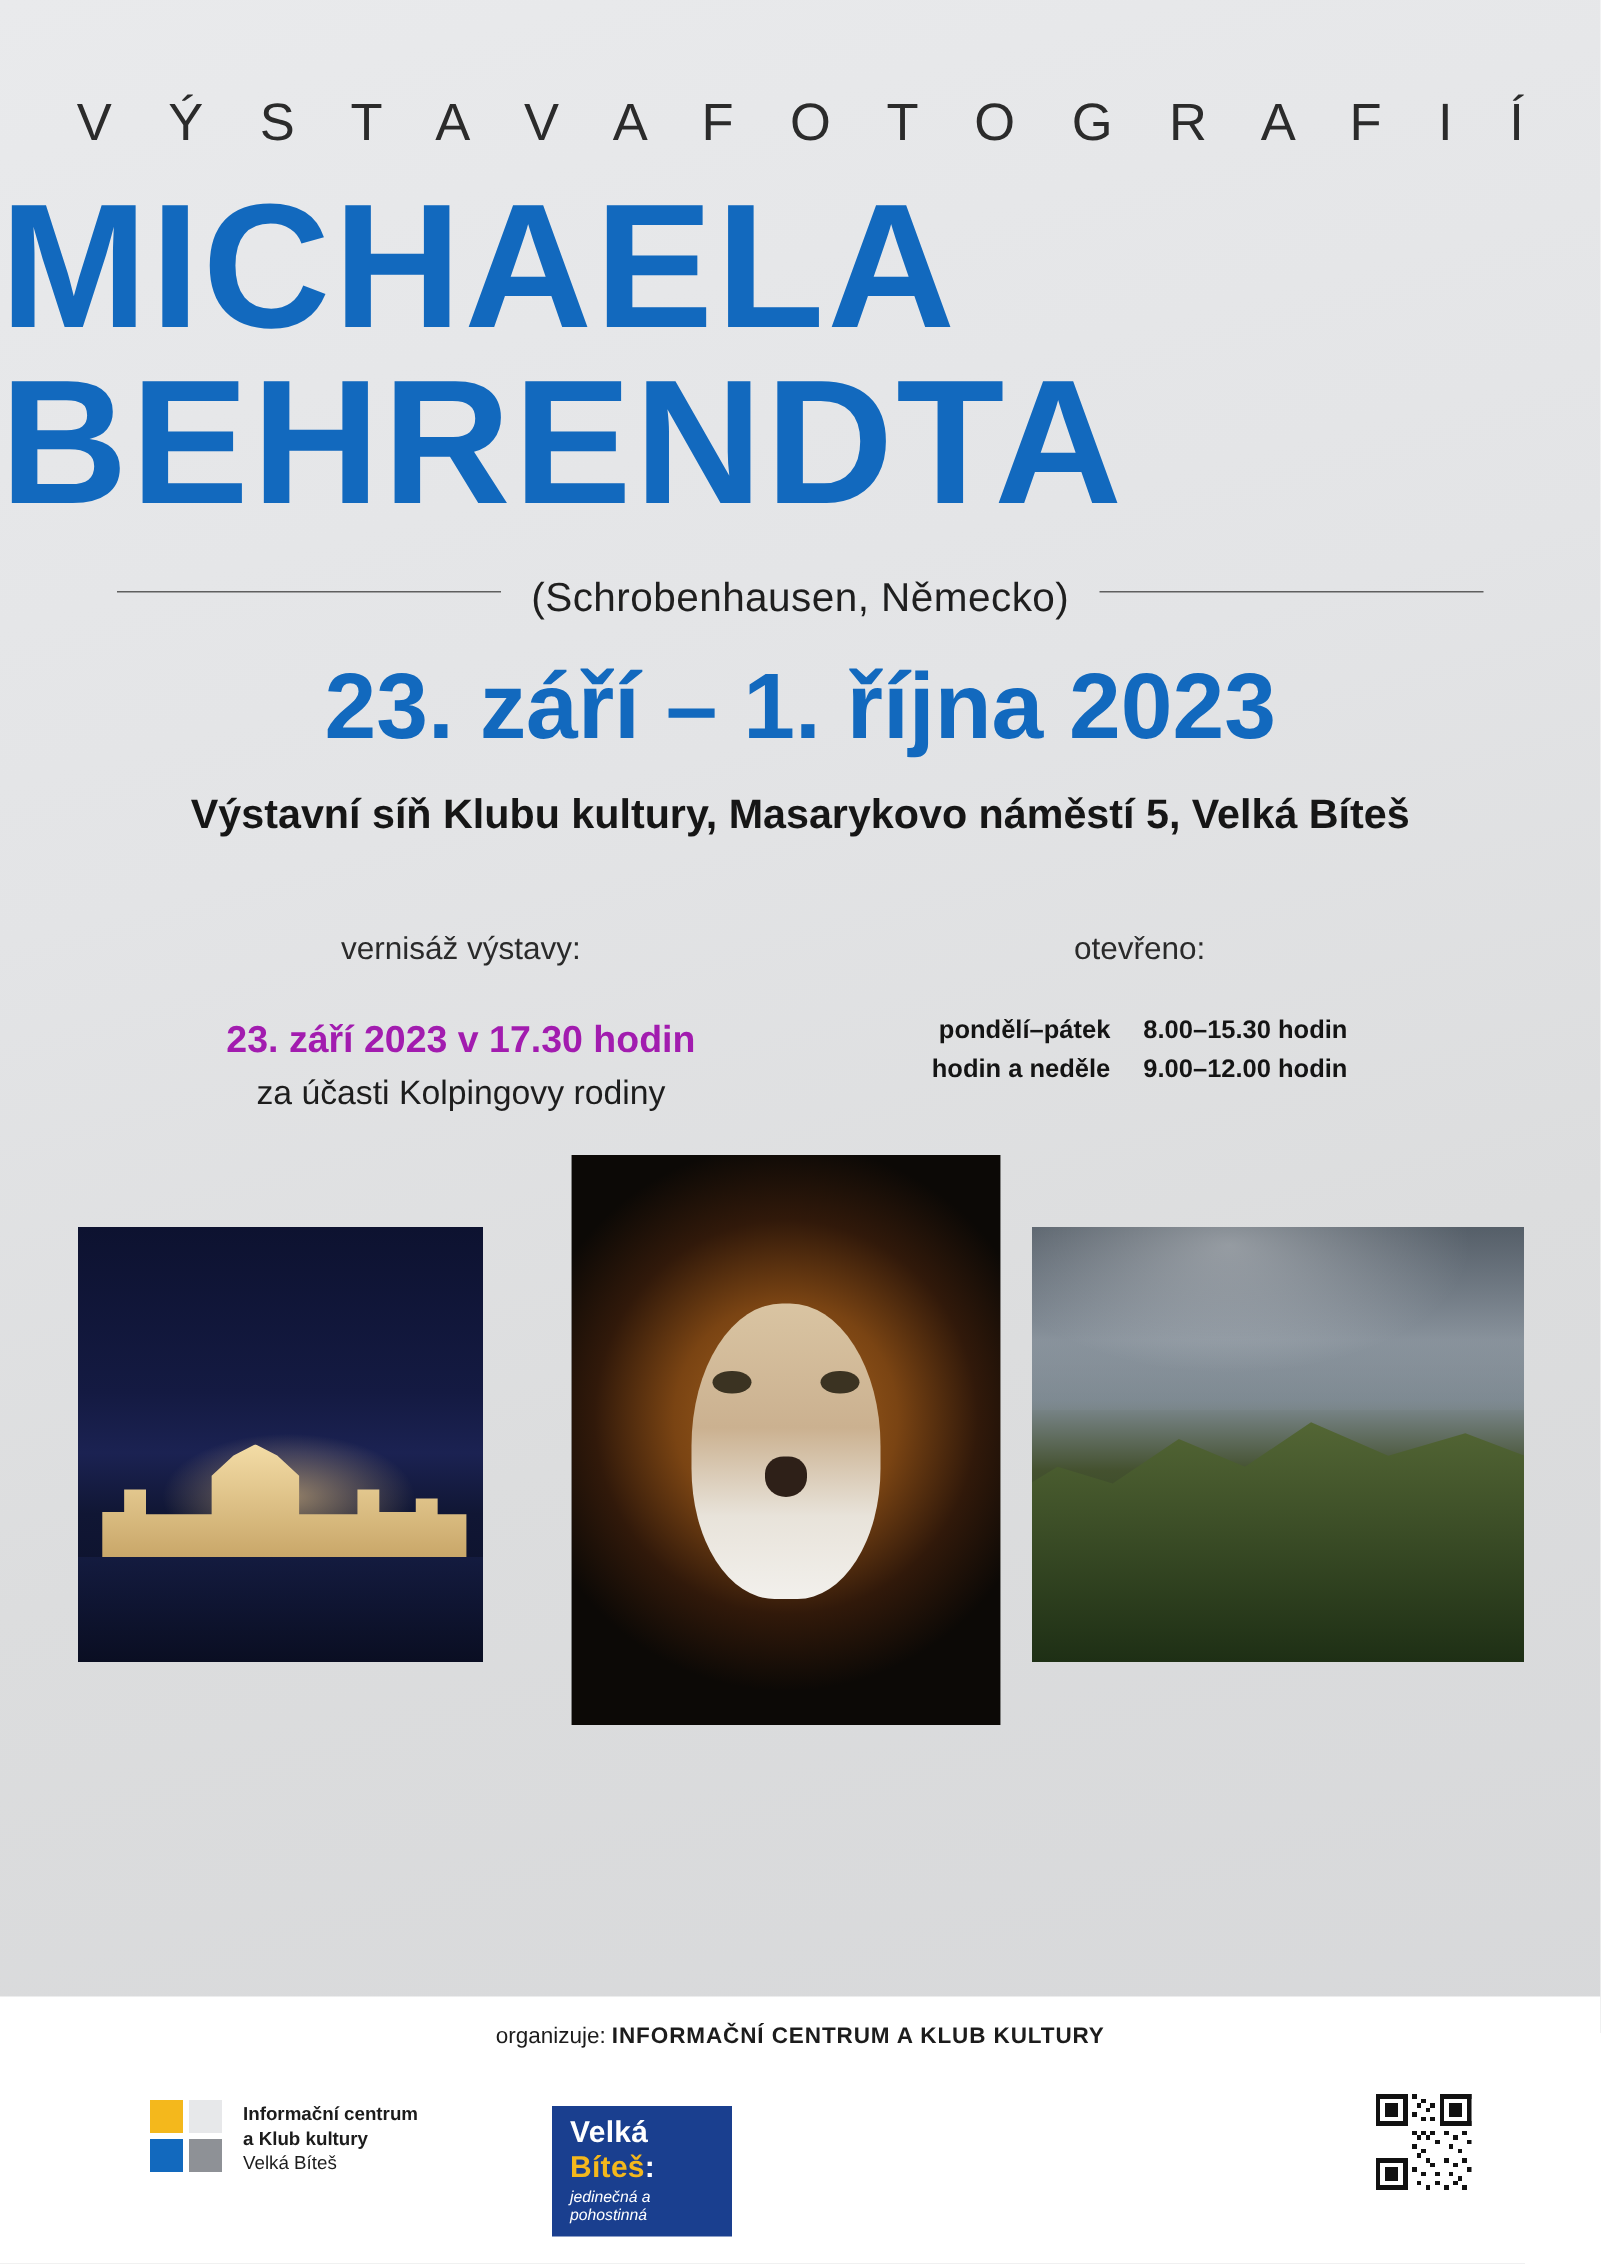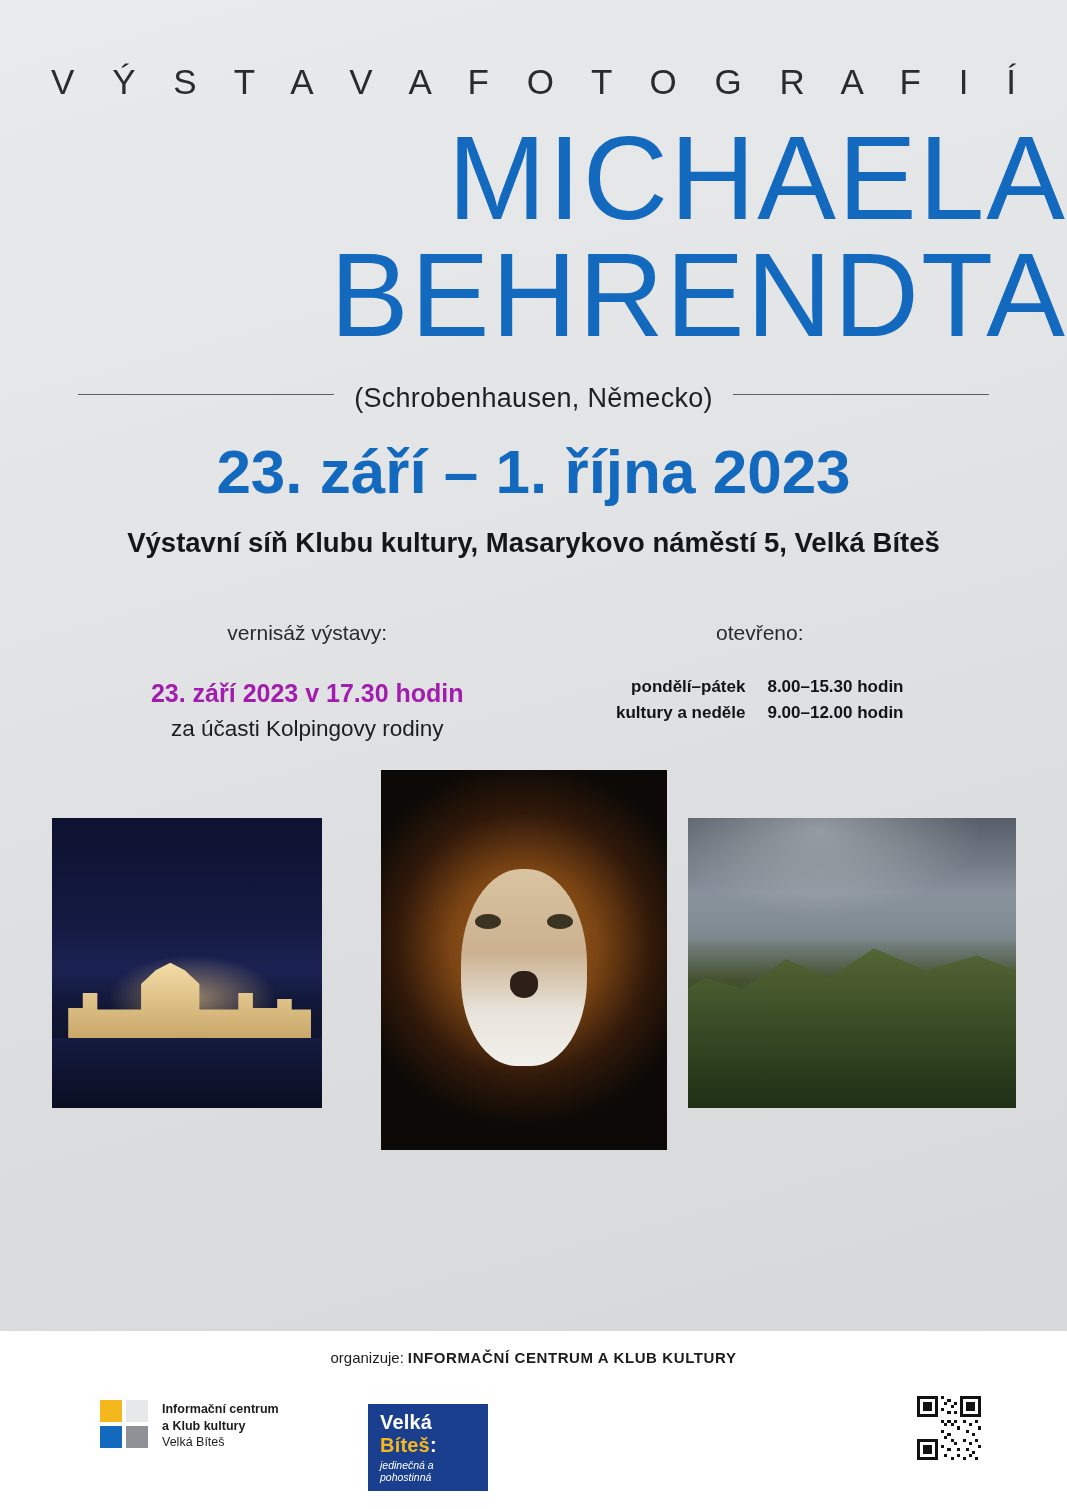--- a/index.html
+++ b/index.html
@@ -17,23 +17,23 @@
   .kicker {
     text-align: center;
     margin-top: 62px;
     font-size: 35px;
     letter-spacing: 14px;
     color: #2b2b2b;
     font-weight: 400;
     padding-left: 14px;
   }
   .name-block {
-    text-align: right;
+    text-align: left;
     color: #1269be;
-    font-weight: 400;
+    font-weight: 700;
     line-height: 0.92;
     margin-top: 22px;
   }
   .name-line1 {
     font-size: 118px;
     letter-spacing: 2px;
   }
   .name-line2 {
     font-size: 118px;
     letter-spacing: 2px;
@@ -329,21 +329,21 @@
 
   <div class="col col-right">
     <div class="col-head">
       <span class="rule"></span>
       <span class="label">otevřeno:</span>
       <span class="rule"></span>
     </div>
     <div class="hours">
       <div class="h-day">pondělí–pátek</div>
       <div class="h-time">8.00–15.30 hodin</div>
-      <div class="h-day">kultury a neděle</div>
+      <div class="h-day">hodin a neděle</div>
       <div class="h-time">9.00–12.00 hodin</div>
     </div>
   </div>
 
 </div>
 
 <div class="photos">
 
   <div class="ph" id="photo-left">
     <div class="art"></div>

